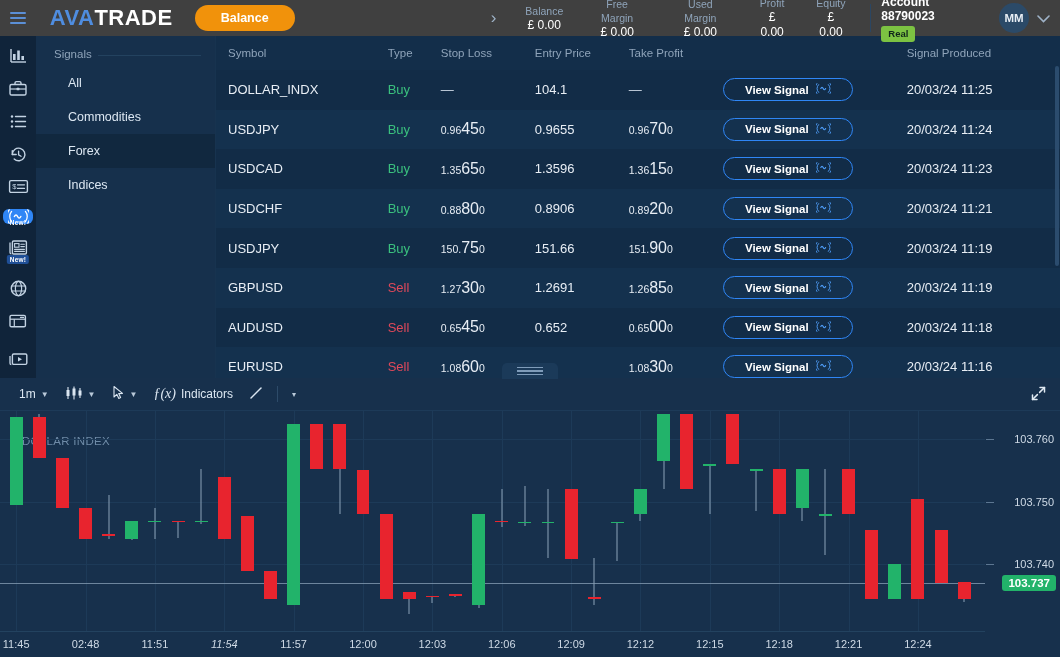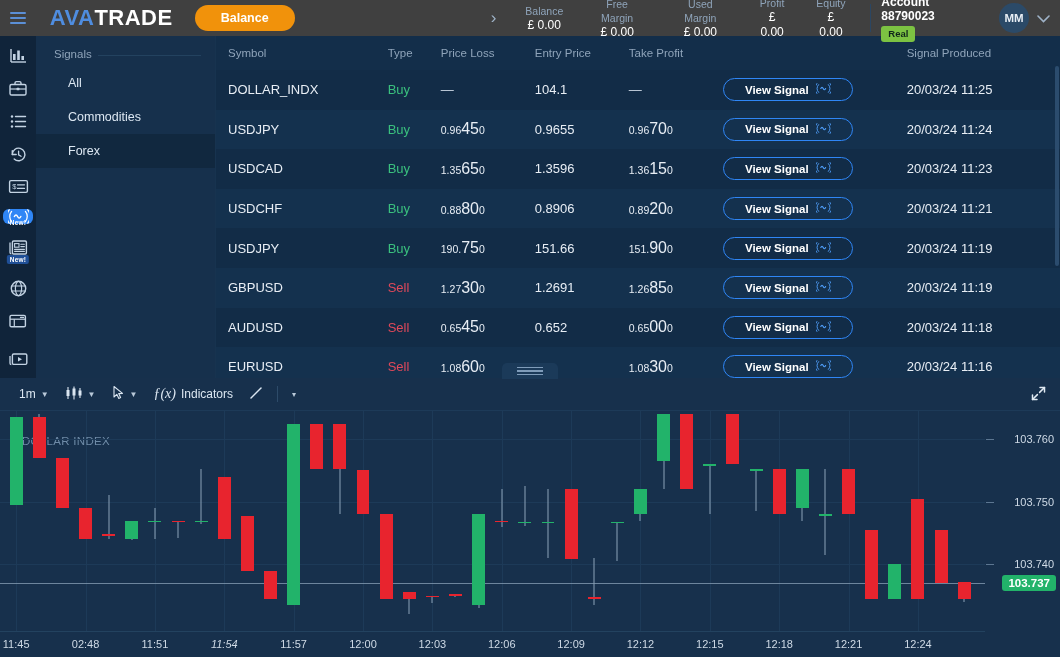--- a/index.html
+++ b/index.html
@@ -388,30 +388,31 @@
       </div>
     </div>
 
     <div class="panel">
       <div class="signals-side">
         <div class="signals-title">Signals</div>
         <div id="cats-host">
             <div class="signal-cat">All</div>
             <div class="signal-cat">Commodities</div>
             <div class="signal-cat selected">Forex</div>
+            <div class="signal-cat">Indices</div>
           </div>
       </div>
 
       <div class="table-wrap">
         <table class="sig">
           <thead>
             <tr>
               <th class="c-sym">Symbol</th>
               <th class="c-type">Type</th>
-              <th class="c-sl">Price Loss</th>
+              <th class="c-sl">Stop Loss</th>
               <th class="c-ep">Entry Price</th>
               <th class="c-tp">Take Profit</th>
               <th class="c-btn"></th>
               <th class="c-time">Signal Produced</th>
             </tr>
           </thead>
           <tbody id="rows-host">
               <tr class="row">
                 <td class="c-sym">DOLLAR_INDX</td>
                 <td class="c-type"><span class="type-buy">Buy</span></td>
@@ -472,21 +473,21 @@
                         <path d="M2.6 1.6 a6 6 0 0 0 0 7.8 M0.9 0.5 a8.2 8.2 0 0 0 0 10" stroke="#4f9df8" stroke-width="0.95" fill="none" stroke-linecap="round"></path>
                         <path d="M12.4 1.6 a6 6 0 0 1 0 7.8 M14.1 0.5 a8.2 8.2 0 0 1 0 10" stroke="#4f9df8" stroke-width="0.95" fill="none" stroke-linecap="round"></path>
                         <path d="M4.8 5.5 q1.2 -2.4 2.4 0 t2.4 0" stroke="#4f9df8" stroke-width="1.15" fill="none" stroke-linecap="round"></path>
                       </svg></span>
                   </button></td>
                 <td class="c-time time-cell">20/03/24 11:21</td>
               </tr>
               <tr class="row">
                 <td class="c-sym">USDJPY</td>
                 <td class="c-type"><span class="type-buy">Buy</span></td>
-                <td class="c-sl"><span class="num"><span class="sm">190.</span><span class="big">75</span><span class="sm">0</span></span></td>
+                <td class="c-sl"><span class="num"><span class="sm">150.</span><span class="big">75</span><span class="sm">0</span></span></td>
                 <td class="c-ep"><span class="num">151.66</span></td>
                 <td class="c-tp"><span class="num"><span class="sm">151.</span><span class="big">90</span><span class="sm">0</span></span></td>
                 <td class="c-btn"><button class="view-btn">
                     <span>View Signal</span>
                     <span class="sigico"><svg width="15" height="11" viewBox="0 0 15 11">
                         <path d="M2.6 1.6 a6 6 0 0 0 0 7.8 M0.9 0.5 a8.2 8.2 0 0 0 0 10" stroke="#4f9df8" stroke-width="0.95" fill="none" stroke-linecap="round"></path>
                         <path d="M12.4 1.6 a6 6 0 0 1 0 7.8 M14.1 0.5 a8.2 8.2 0 0 1 0 10" stroke="#4f9df8" stroke-width="0.95" fill="none" stroke-linecap="round"></path>
                         <path d="M4.8 5.5 q1.2 -2.4 2.4 0 t2.4 0" stroke="#4f9df8" stroke-width="1.15" fill="none" stroke-linecap="round"></path>
                       </svg></span>
                   </button></td>

